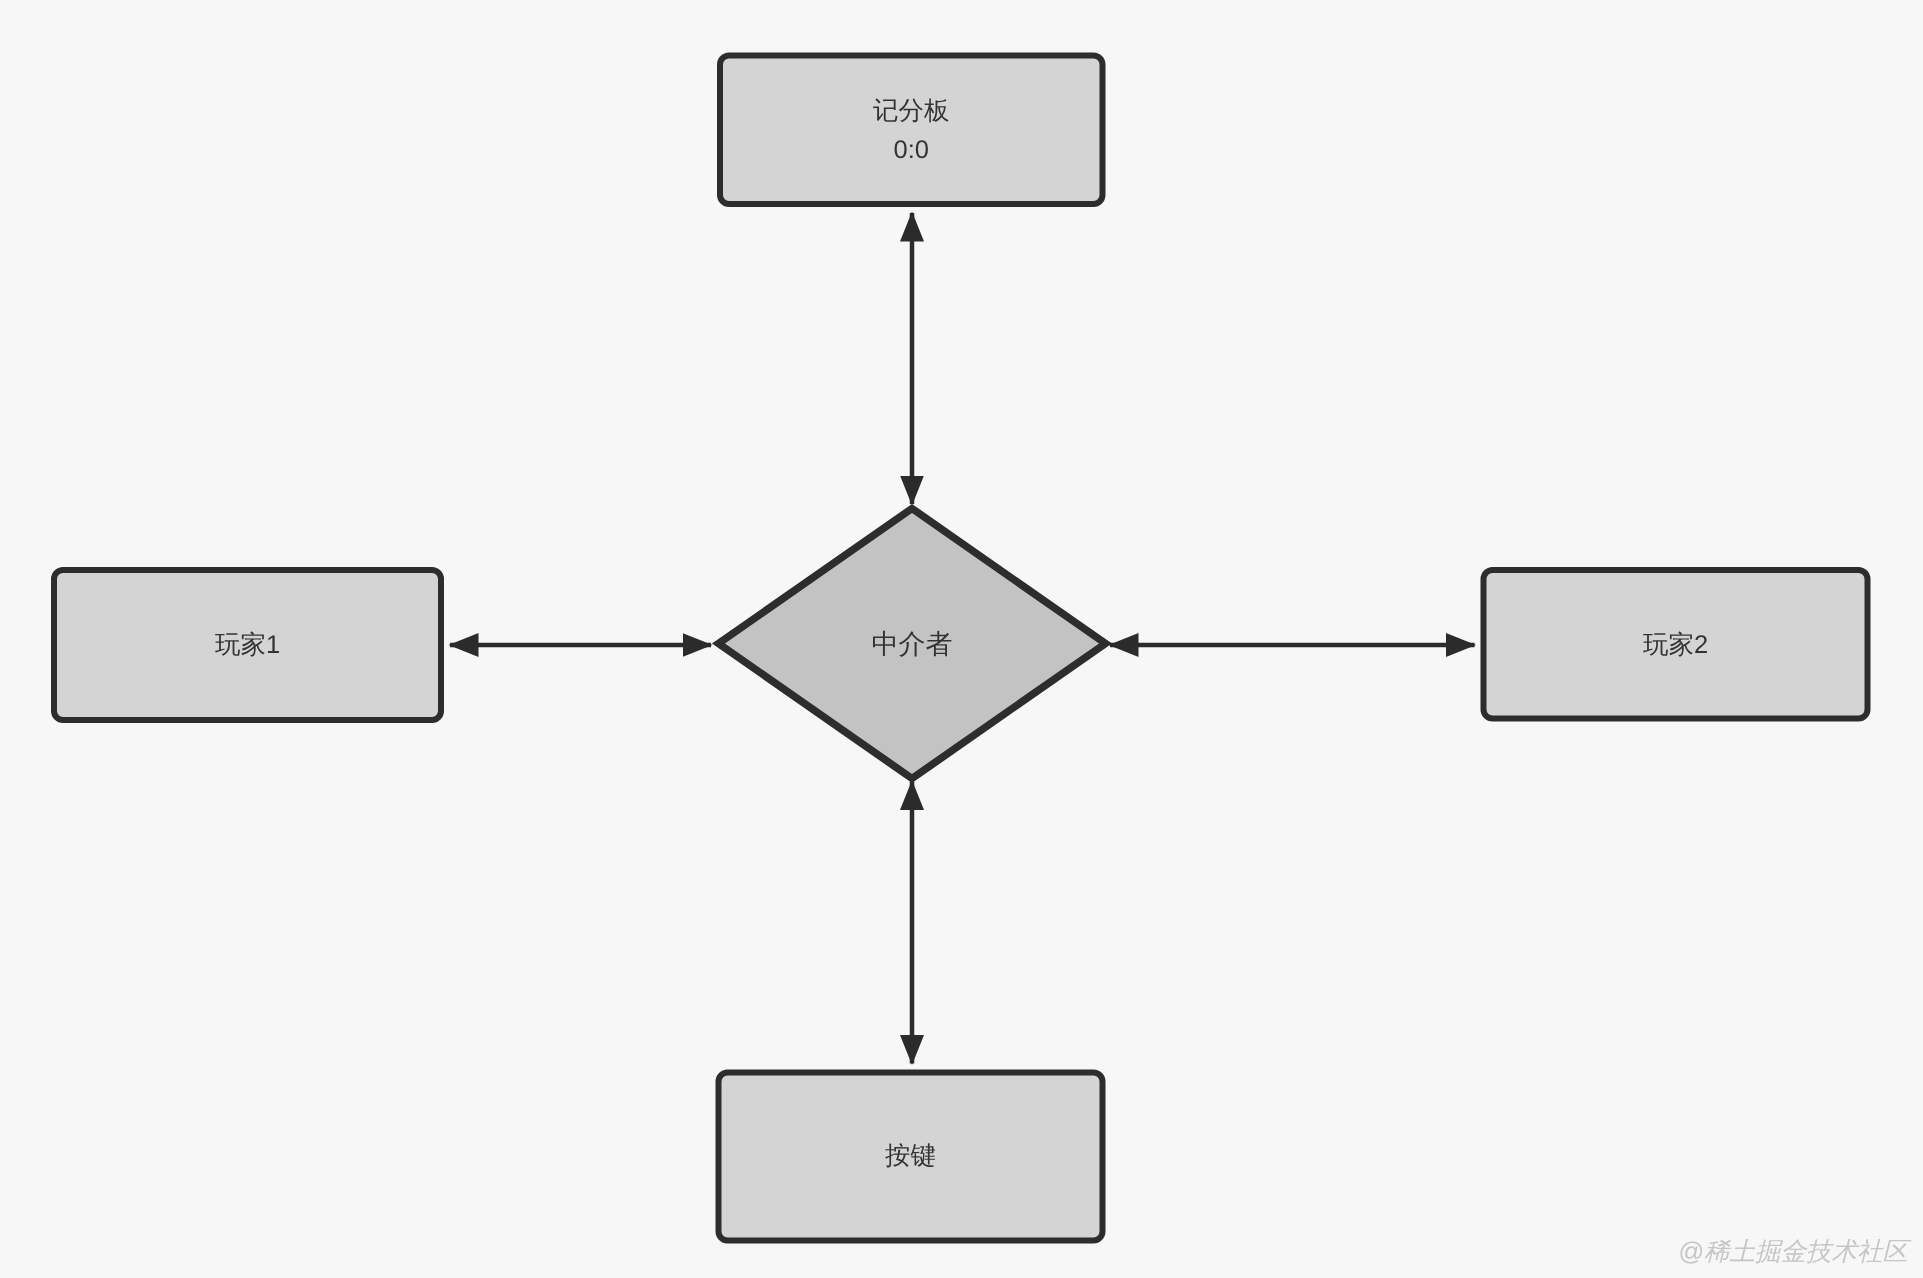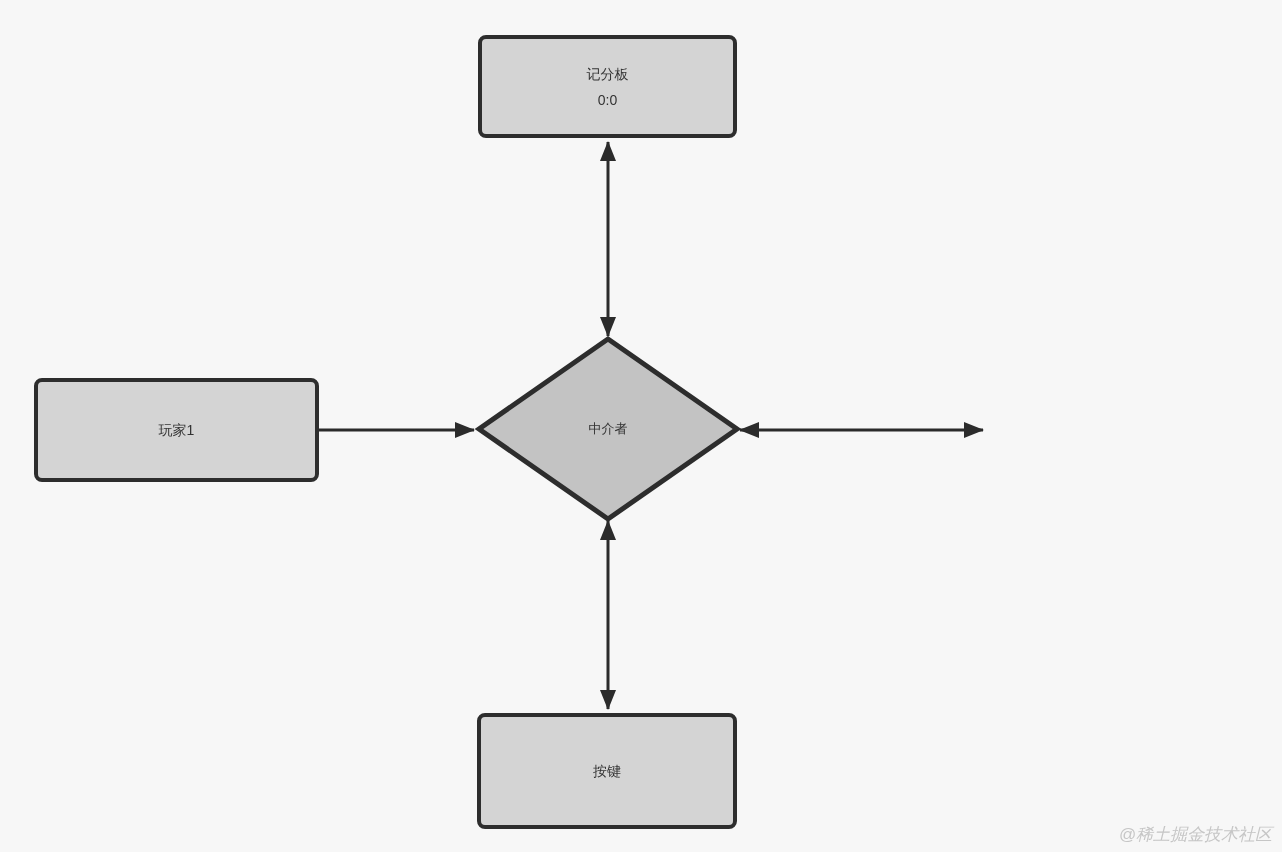--- a/index.html
+++ b/index.html
@@ -35,36 +35,36 @@
     position: absolute;
     box-sizing: border-box;
     background: #d4d4d4;
     border: 4px solid #2d2d2d;
     border-radius: 8px;
     display: flex;
     flex-direction: column;
     align-items: center;
     justify-content: center;
     color: #333333;
-    font-size: 14px;
+    font-size: 17px;
     line-height: 26px;
     text-align: center;
   }
   .node-box.scoreboard { left: 478px; top: 35px;  width: 259px; height: 103px; }
-  .node-box.player1    { left: 34px;  top: 378px; width: 285px; height: 104px; justify-content: center; }
+  .node-box.player1    { left: 34px;  top: 378px; width: 262px; height: 104px; justify-content: center; }
   .node-box.player2    { left: 987px; top: 378px; width: 260px; height: 103px; }
   .node-box.button     { left: 477px; top: 713px; width: 260px; height: 116px; }
   .diamond-label {
     position: absolute;
     left: 528px;
     top: 416px;
     width: 160px;
     text-align: center;
     color: #333333;
-    font-size: 13px;
+    font-size: 18px;
     line-height: 26px;
   }
   .watermark {
     position: absolute;
     right: 10px;
     bottom: 6px;
     color: #c6c6c6;
     font-size: 17px;
     font-style: italic;
   }
@@ -94,20 +94,23 @@
 
   <div class="node-box scoreboard">
     <span>记分板</span>
     <span>0:0</span>
   </div>
 
   <div class="node-box player1">
     <span>玩家1</span>
   </div>
 
+  <div class="node-box player2">
+    <span>玩家2</span>
+  </div>
 
   <div class="node-box button">
     <span>按键</span>
   </div>
 
   <div class="diamond-label">中介者</div>
 
   <div class="watermark">@稀土掘金技术社区</div>
 
 </div>

